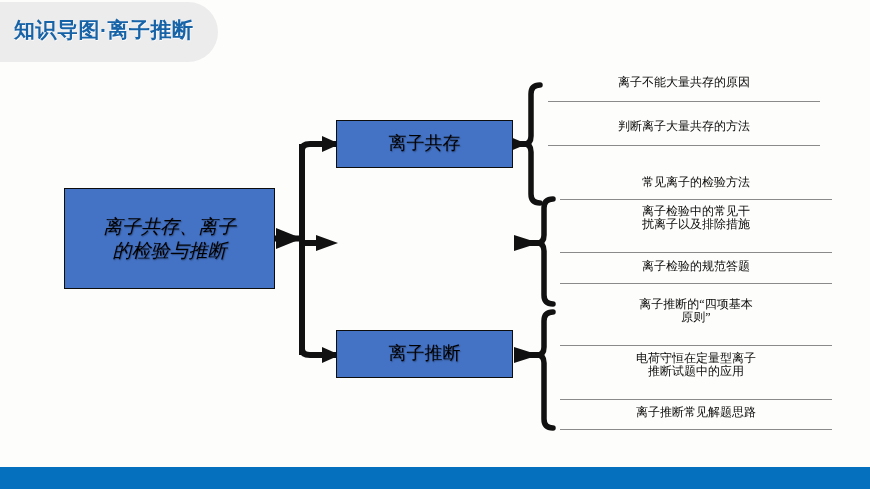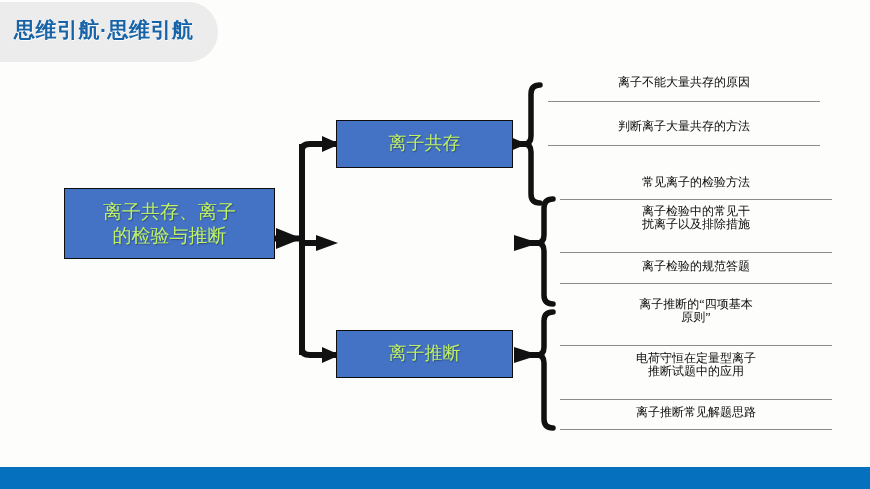--- a/index.html
+++ b/index.html
@@ -52,35 +52,36 @@
     width: 870px;
     height: 22px;
     background: #0570be;
   }
 
   
   .node-box {
     position: absolute;
     background: #4472c4;
     border: 1.6px solid #0d0d0d;
-    color: #bef264;
+    color: #000000;
     display: flex;
     align-items: center;
     justify-content: center;
     text-align: center;
     line-height: 1.22;
     box-sizing: border-box;
     text-shadow: 0.8px 0.8px 1.2px rgba(0,0,0,0.35);
   }
   .root-box {
     left: 64px;
     top: 188px;
     width: 211px;
-    height: 71px;
+    height: 101px;
     font-size: 19px;
+    font-style: italic;
   }
   .branch-box {
     width: 177px;
     height: 48px;
     font-size: 18px;
     left: 336px;
   }
   .branch-1 { top: 120px; }
   .branch-2 { top: 219px; }
   .branch-3 { top: 330px; }
@@ -108,21 +109,21 @@
     height: 489px;
     pointer-events: none;
   }
 </style>
 </head>
 <body>
 
 <div id="stage">
 
   <div class="header-deco"></div>
-  <div class="header-title">思维引航·思维引航</div>
+  <div class="header-title">知识导图·离子推断</div>
 
   <svg class="wires" viewBox="0 0 870 489" xmlns="http://www.w3.org/2000/svg">
 
     <g fill="#111111" stroke="none">
 
       <rect x="275" y="235.5" width="27" height="6"></rect>
 
       <polygon points="276,228 302,238.5 276,249"></polygon>
     </g>
 

